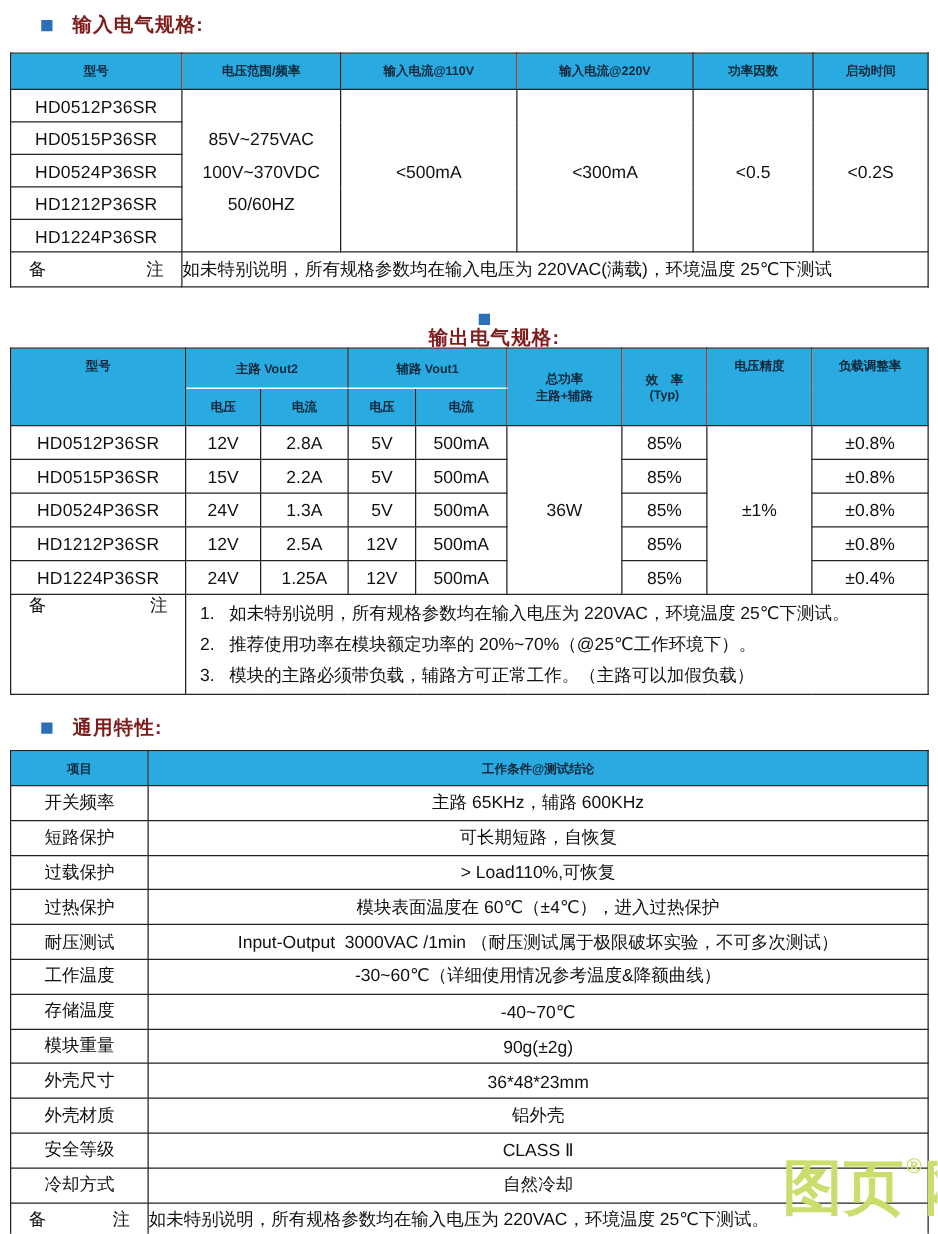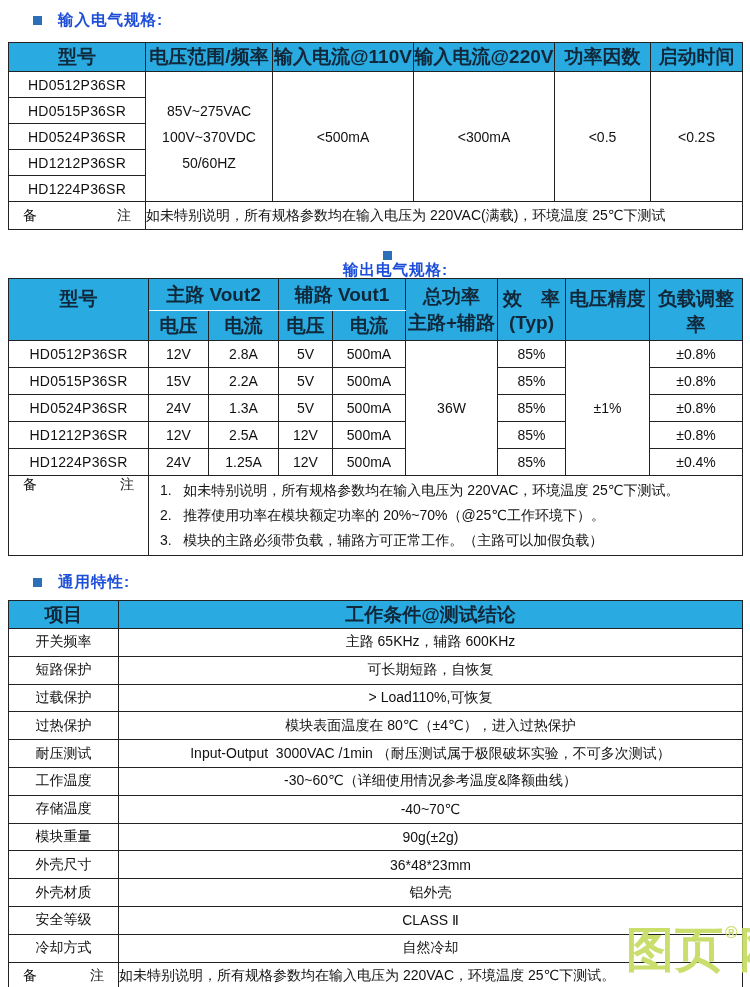--- a/index.html
+++ b/index.html
@@ -5,30 +5,30 @@
   html,body{margin:0;padding:0;}
   body{
     width:750px;height:987px;background:#ffffff;position:relative;overflow:hidden;
     font-family:"Liberation Sans","DejaVu Sans",sans-serif;color:#111;
   }
   .page{padding:8px 8px 0 8px;}
 
   
   .section-title{display:flex;align-items:center;height:20px;margin-left:25px;}
   .section-title .bullet{width:9px;height:9px;background:#2a6fb7;display:inline-block;flex:0 0 auto;}
-  .section-title .title-text{margin-left:16px;font-size:15.5px;font-weight:bold;color:#1d4ed8;letter-spacing:1px;}
+  .section-title .title-text{margin-left:16px;font-size:15.5px;font-weight:bold;color:#7f1d1d;letter-spacing:1px;}
   .st1{margin-top:2px;}
   .st2{margin-top:21px;flex-direction:column;}
   .st3{margin-top:16px;}
 
   
   table.tbl{border-collapse:collapse;table-layout:fixed;width:734px;font-size:14px;}
   table.tbl td,table.tbl th{border:1px solid #222;padding:0;overflow:hidden;}
   table.tbl th{
-    background:#29aae1;color:#10283a;font-weight:bold;font-size:19px;
+    background:#29aae1;color:#10283a;font-weight:bold;font-size:10px;
     text-align:center;vertical-align:middle;
   }
   td.center{text-align:center;vertical-align:middle;}
   td.model{text-align:center;vertical-align:middle;padding-left:9px;letter-spacing:0.2px;}
   td.val{text-align:center;vertical-align:middle;padding-left:12px;white-space:pre-wrap;}
   .spread{display:flex;justify-content:space-between;padding:0 14px;font-weight:normal;}
   td.remark-label{vertical-align:middle;}
   td.remark-label-top{vertical-align:top;padding-top:5px;}
   td.remark-text{text-align:left;vertical-align:middle;padding-left:12px;white-space:pre-wrap;}
 
@@ -258,21 +258,21 @@
       <tr>
         <td class="item">短路保护</td>
         <td class="val">可长期短路，自恢复</td>
       </tr>
       <tr>
         <td class="item">过载保护</td>
         <td class="val">&gt; Load110%,可恢复</td>
       </tr>
       <tr>
         <td class="item">过热保护</td>
-        <td class="val">模块表面温度在 80℃（±4℃），进入过热保护</td>
+        <td class="val">模块表面温度在 60℃（±4℃），进入过热保护</td>
       </tr>
       <tr>
         <td class="item">耐压测试</td>
         <td class="val">Input-Output  3000VAC /1min （耐压测试属于极限破坏实验，不可多次测试）</td>
       </tr>
       <tr>
         <td class="item">工作温度</td>
         <td class="val">-30~60℃（详细使用情况参考温度&amp;降额曲线）</td>
       </tr>
       <tr>

